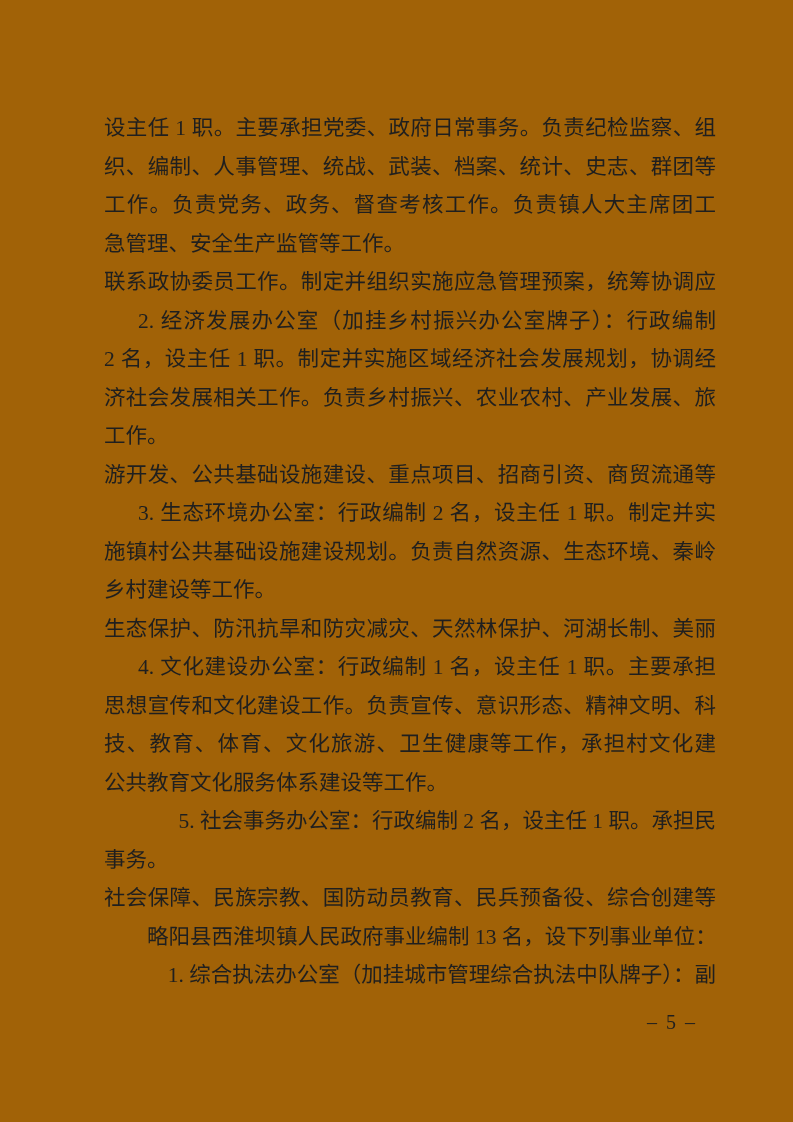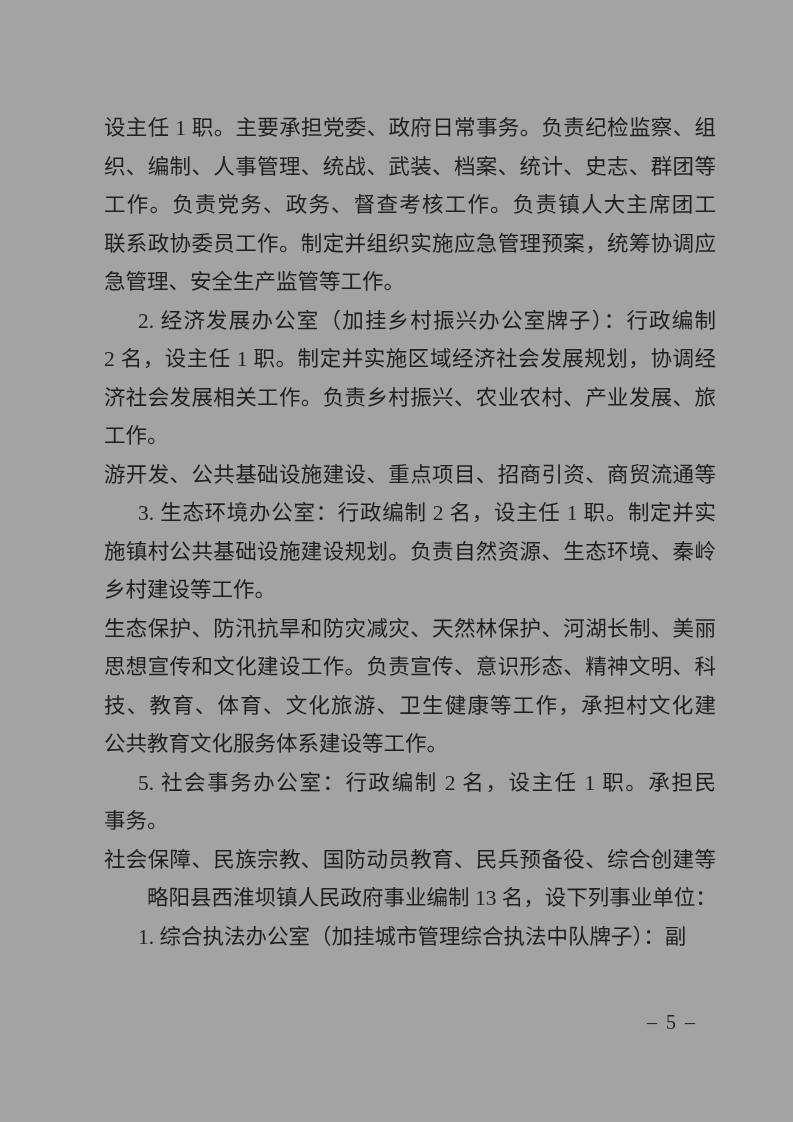--- a/index.html
+++ b/index.html
@@ -5,21 +5,21 @@
   html, body {
     margin: 0;
     padding: 0;
     background: #ffffff;
     font-family: "Liberation Serif", "DejaVu Serif", serif;
   }
   .page {
     position: relative;
     width: 793px;
     height: 1122px;
-    background: #a3a3a3;
+    background: #a16207;
     overflow: hidden;
   }
   .content {
     position: absolute;
     left: 104px;
     top: 109px;
     width: 612px;
     font-size: 21.5px;
     color: #1f1f1f;
   }
@@ -29,21 +29,21 @@
     white-space: nowrap;
     overflow: visible;
   }
   .line.fill {
     white-space: normal;
     text-align: justify;
     text-align-last: justify;
     text-justify: inter-character;
     overflow: hidden;
   }
-  .line.ind-num { padding-left: 34px; }
+  .line.ind-num { padding-left: 34px; text-align: right; }
   .line.ind-num.fill { padding-left: 34px; width: 578px; }
   .line.ind-cjk { padding-left: 43px; }
   .page-number {
     position: absolute;
     top: 1008px;
     right: 96px;
     height: 28px;
     line-height: 28px;
     font-size: 20px;
     color: #1f1f1f;
@@ -51,31 +51,32 @@
   }
 </style>
 </head>
 <body>
 
 <div class="page">
   <div class="content" id="paragraphs">
       <div class="line fill">设主任 1 职。主要承担党委、政府日常事务。负责纪检监察、组</div>
       <div class="line fill">织、编制、人事管理、统战、武装、档案、统计、史志、群团等</div>
       <div class="line fill">工作。负责党务、政务、督查考核工作。负责镇人大主席团工作，</div>
+      <div class="line">急管理、安全生产监管等工作。</div>
       <div class="line fill">联系政协委员工作。制定并组织实施应急管理预案，统筹协调应</div>
-      <div class="line">急管理、安全生产监管等工作。</div>
       <div class="line fill ind-num">2. 经济发展办公室（加挂乡村振兴办公室牌子）：行政编制</div>
       <div class="line fill">2 名，设主任 1 职。制定并实施区域经济社会发展规划，协调经</div>
       <div class="line fill">济社会发展相关工作。负责乡村振兴、农业农村、产业发展、旅</div>
       <div class="line">工作。</div>
       <div class="line fill">游开发、公共基础设施建设、重点项目、招商引资、商贸流通等</div>
       <div class="line fill ind-num">3. 生态环境办公室：行政编制 2 名，设主任 1 职。制定并实</div>
       <div class="line fill">施镇村公共基础设施建设规划。负责自然资源、生态环境、秦岭</div>
       <div class="line">乡村建设等工作。</div>
       <div class="line fill">生态保护、防汛抗旱和防灾减灾、天然林保护、河湖长制、美丽</div>
+      <div class="line fill ind-num">4. 文化建设办公室：行政编制 1 名，设主任 1 职。主要承担</div>
       <div class="line fill">思想宣传和文化建设工作。负责宣传、意识形态、精神文明、科</div>
       <div class="line fill">技、教育、体育、文化旅游、卫生健康等工作，承担村文化建设、</div>
       <div class="line">公共教育文化服务体系建设等工作。</div>
       <div class="line fill ind-num">5. 社会事务办公室：行政编制 2 名，设主任 1 职。承担民政、</div>
       <div class="line">事务。</div>
       <div class="line fill">社会保障、民族宗教、国防动员教育、民兵预备役、综合创建等</div>
       <div class="line ind-cjk">略阳县西淮坝镇人民政府事业编制 13 名，设下列事业单位：</div>
       <div class="line ind-num">1. 综合执法办公室（加挂城市管理综合执法中队牌子）：副</div>
     </div>
   <div class="page-number">– 5 –</div>

